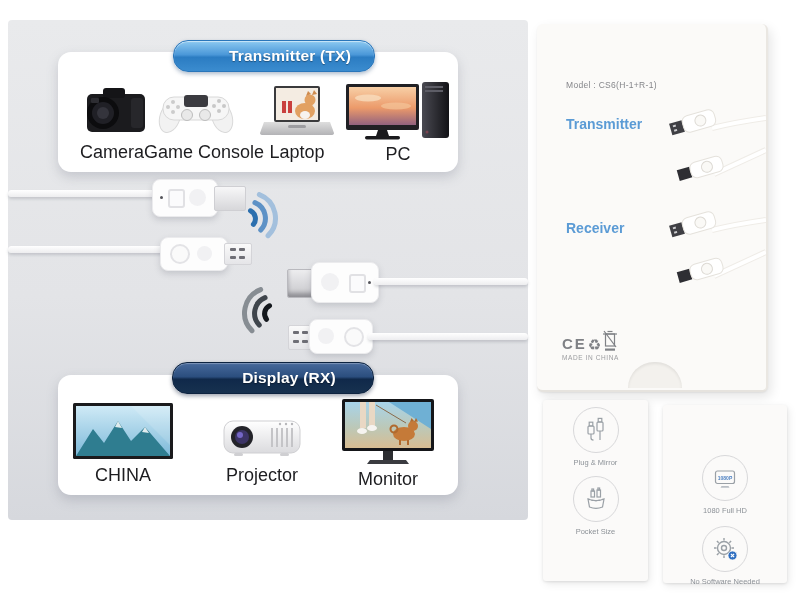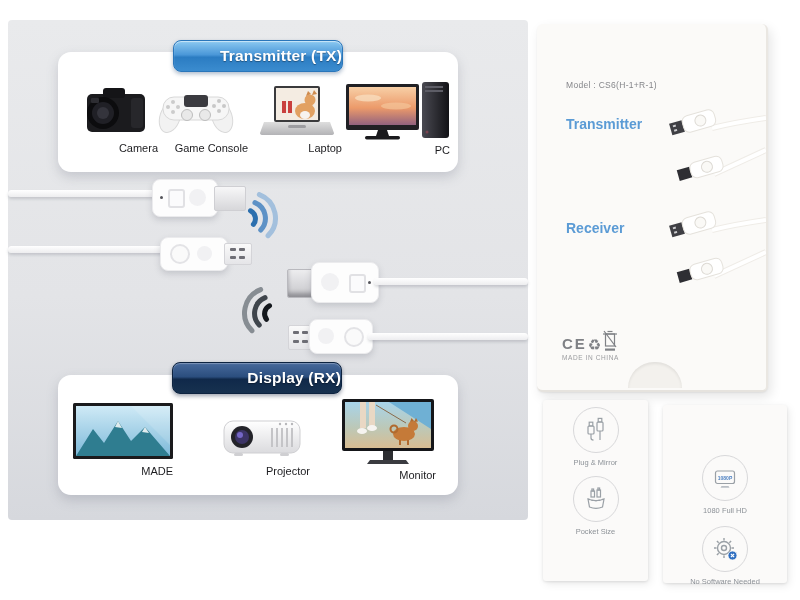--- a/index.html
+++ b/index.html
@@ -8,31 +8,31 @@
 
   
   .panel{position:absolute;left:8px;top:20px;width:520px;height:500px;border-radius:4px;
          background:linear-gradient(180deg,#e9eaec 0%,#e3e4e7 55%,#d6d8dd 100%);}
 
   .card{position:absolute;left:50px;width:400px;height:120px;background:#ffffff;border-radius:13px;
         box-shadow:0 5px 12px rgba(110,116,132,.28);}
   .card-tx{top:32px;}
   .card-rx{top:355px;}
 
-  .pill{position:absolute;width:168px;height:30px;border-radius:8px;display:flex;align-items:center;
-        justify-content:flex-end;color:#fff;font-weight:bold;font-size:15.5px;letter-spacing:.2px;
-        text-shadow:0 1px 1px rgba(0,0,0,.35);}
+  .pill{position:absolute;width:168px;height:30px;border-radius:15px;display:flex;align-items:center;
+        justify-content:center;color:#fff;font-weight:bold;font-size:15.5px;letter-spacing:.2px;
+        text-shadow:0 1px 1px rgba(0,0,0,.35);padding-left:32px;}
   .pill-tx{left:165px;top:20px;background:linear-gradient(180deg,#8cc9f1 0%,#4a97d8 46%,#2b7cc2 54%,#3b8ccf 100%);
            border:1px solid #2a76ba;box-shadow:0 2px 4px rgba(20,60,110,.35),inset 0 1px 1px rgba(255,255,255,.55);}
   .pill-rx{left:164px;top:342px;background:linear-gradient(180deg,#47699b 0%,#2b4e7e 46%,#10294a 54%,#17314f 100%);
            border:1px solid #0d2340;box-shadow:0 2px 4px rgba(10,25,55,.4),inset 0 1px 1px rgba(255,255,255,.3);}
 
   .device{position:absolute;text-align:center;}
   .device svg{display:block;margin:0 auto;}
-  .dlabel{font-size:11px;color:#1d1d20;margin-top:4px;white-space:nowrap;text-align:right;}
+  .dlabel{font-size:18px;color:#1d1d20;margin-top:4px;white-space:nowrap;}
 
   
   .cable{position:absolute;height:7px;border-radius:4px;
          background:linear-gradient(180deg,#ffffff 0%,#ededef 100%);
          box-shadow:0 2px 3px rgba(70,75,90,.20);}
   .dbody{position:absolute;background:#fdfdfd;border:1px solid #ebebed;border-radius:8px;
          box-shadow:0 3px 6px rgba(85,90,105,.22);}
   .emboss-circle{position:absolute;border-radius:50%;background:#f1f1f3;}
   .logo-ring{position:absolute;border:2px solid #e3e3e6;border-radius:50%;background:#fafafa;}
   .switch-sq{position:absolute;border:2px solid #e1e1e4;border-radius:3px;background:#fbfbfc;}
@@ -235,21 +235,21 @@
                 <stop offset="1" stop-color="#7db9d9"></stop>
           </linearGradient>
             </defs>
           <rect x="0" y="0" width="100" height="56" rx="1.5" fill="#1a1a1c"></rect>
           <rect x="3" y="3" width="94" height="50" fill="url(#sky)"></rect>
           <path d="M3 53 L20 26 L31 40 L45 18 L58 38 L72 24 L97 53 Z" fill="#2f7d90"></path>
           <path d="M45 18 L49 25 L42 24 Z" fill="#ffffff" opacity=".85"></path>
           <path d="M72 24 L76 30 L69 29 Z" fill="#ffffff" opacity=".85"></path>
           <path d="M58 3 L97 42 L97 3 Z" fill="#ffffff" opacity=".14"></path>
         </svg>
-        <div class="dlabel">MADE</div>
+        <div class="dlabel">CHINA</div>
       </div>
       <div class="device" style="left:156px;top:38px;width:96px;">
         <svg width="84" height="48" viewBox="0 0 84 48">
           <defs>
               <linearGradient id="projg" x1="0" y1="0" x2="0" y2="1">
             <stop offset="0" stop-color="#ffffff"></stop>
                 <stop offset="1" stop-color="#dbdbde"></stop>
           </linearGradient>
             </defs>
           <rect x="4" y="8" width="76" height="32" rx="9" fill="url(#projg)" stroke="#cfcfd2"></rect>

